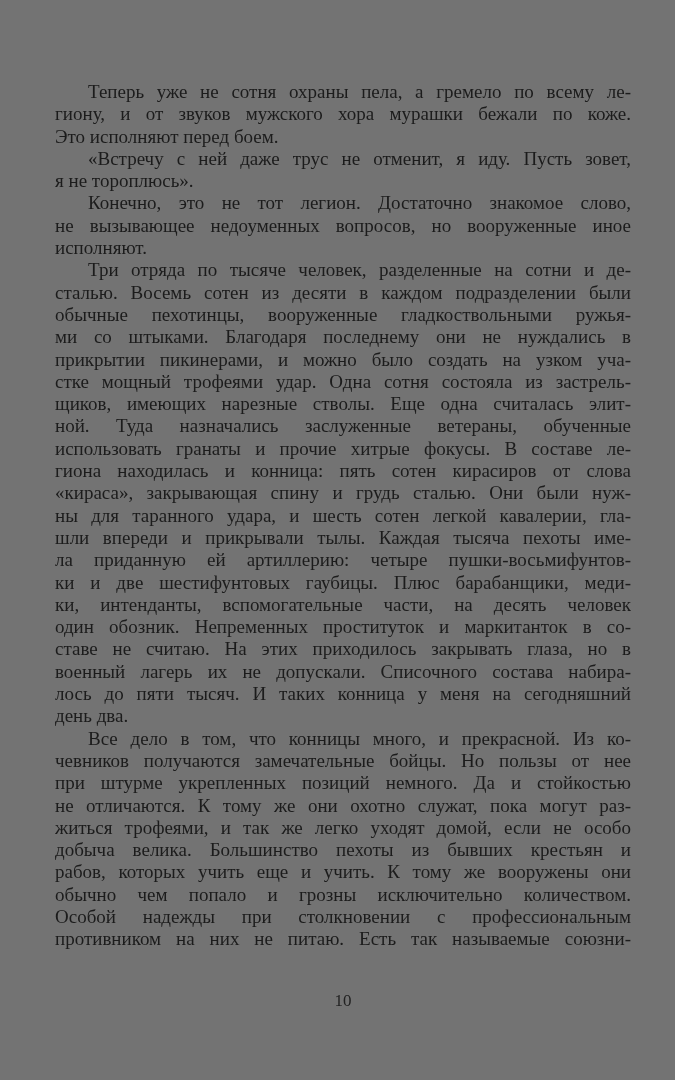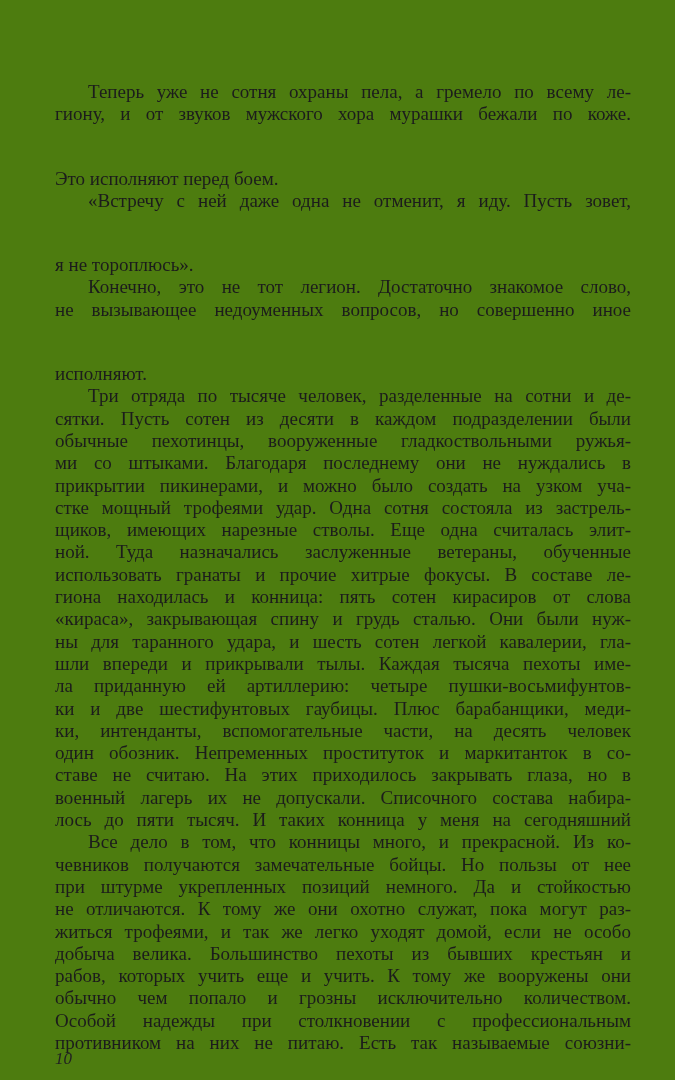--- a/index.html
+++ b/index.html
@@ -4,21 +4,21 @@
 <style>
   html, body {
     margin: 0;
     padding: 0;
     background: #ffffff;
   }
   .scan-page {
     position: relative;
     width: 675px;
     height: 1080px;
-    background: #4d7c0f;
+    background: #737373;
     overflow: hidden;
     font-family: "Liberation Serif", "DejaVu Serif", serif;
     color: #1c1c1c;
   }
   .text-block {
     position: absolute;
     left: 55px;
     top: 81px;
     width: 576px;
   }
@@ -33,73 +33,73 @@
     text-align: justify;
     text-align-last: justify;
     overflow: hidden;
     height: 22.3px;
   }
   .line.first {
     padding-left: 33px;
   }
   .line.end {
     text-align-last: left;
-    margin-top: 42px;
   }
   .folio {
     position: absolute;
     left: 55px;
-    top: 1049px;
+    top: 991px;
     width: 576px;
+    text-align: center;
     font-size: 17px;
     line-height: 20px;
     color: #222222;
-    font-style: italic;
   }
 </style>
 </head>
 <body>
 
 <div class="scan-page">
   <div class="text-block">
       <div class="para">
         <div class="line first">Теперь уже не сотня охраны пела, а гремело по всему ле-</div>
         <div class="line">гиону, и от звуков мужского хора мурашки бежали по коже.</div>
         <div class="line end">Это исполняют перед боем.</div>
       </div>
       <div class="para">
-        <div class="line first">«Встречу с ней даже одна не отменит, я иду. Пусть зовет,</div>
+        <div class="line first">«Встречу с ней даже трус не отменит, я иду. Пусть зовет,</div>
         <div class="line end">я не тороплюсь».</div>
       </div>
       <div class="para">
         <div class="line first">Конечно, это не тот легион. Достаточно знакомое слово,</div>
-        <div class="line">не вызывающее недоуменных вопросов, но совершенно иное</div>
+        <div class="line">не вызывающее недоуменных вопросов, но вооруженные иное</div>
         <div class="line end">исполняют.</div>
       </div>
       <div class="para">
         <div class="line first">Три отряда по тысяче человек, разделенные на сотни и де-</div>
-        <div class="line">сятки. Пусть сотен из десяти в каждом подразделении были</div>
+        <div class="line">сталью. Восемь сотен из десяти в каждом подразделении были</div>
         <div class="line">обычные пехотинцы, вооруженные гладкоствольными ружья-</div>
         <div class="line">ми со штыками. Благодаря последнему они не нуждались в</div>
         <div class="line">прикрытии пикинерами, и можно было создать на узком уча-</div>
         <div class="line">стке мощный трофеями удар. Одна сотня состояла из застрель-</div>
         <div class="line">щиков, имеющих нарезные стволы. Еще одна считалась элит-</div>
         <div class="line">ной. Туда назначались заслуженные ветераны, обученные</div>
         <div class="line">использовать гранаты и прочие хитрые фокусы. В составе ле-</div>
         <div class="line">гиона находилась и конница: пять сотен кирасиров от слова</div>
         <div class="line">«кираса», закрывающая спину и грудь сталью. Они были нуж-</div>
         <div class="line">ны для таранного удара, и шесть сотен легкой кавалерии, гла-</div>
         <div class="line">шли впереди и прикрывали тылы. Каждая тысяча пехоты име-</div>
         <div class="line">ла приданную ей артиллерию: четыре пушки-восьмифунтов-</div>
         <div class="line">ки и две шестифунтовых гаубицы. Плюс барабанщики, меди-</div>
         <div class="line">ки, интенданты, вспомогательные части, на десять человек</div>
         <div class="line">один обозник. Непременных проституток и маркитанток в со-</div>
         <div class="line">ставе не считаю. На этих приходилось закрывать глаза, но в</div>
         <div class="line">военный лагерь их не допускали. Списочного состава набира-</div>
         <div class="line">лось до пяти тысяч. И таких конница у меня на сегодняшний</div>
+        <div class="line end">день два.</div>
       </div>
       <div class="para">
         <div class="line first">Все дело в том, что конницы много, и прекрасной. Из ко-</div>
         <div class="line">чевников получаются замечательные бойцы. Но пользы от нее</div>
         <div class="line">при штурме укрепленных позиций немного. Да и стойкостью</div>
         <div class="line">не отличаются. К тому же они охотно служат, пока могут раз-</div>
         <div class="line">житься трофеями, и так же легко уходят домой, если не особо</div>
         <div class="line">добыча велика. Большинство пехоты из бывших крестьян и</div>
         <div class="line">рабов, которых учить еще и учить. К тому же вооружены они</div>
         <div class="line">обычно чем попало и грозны исключительно количеством.</div>

